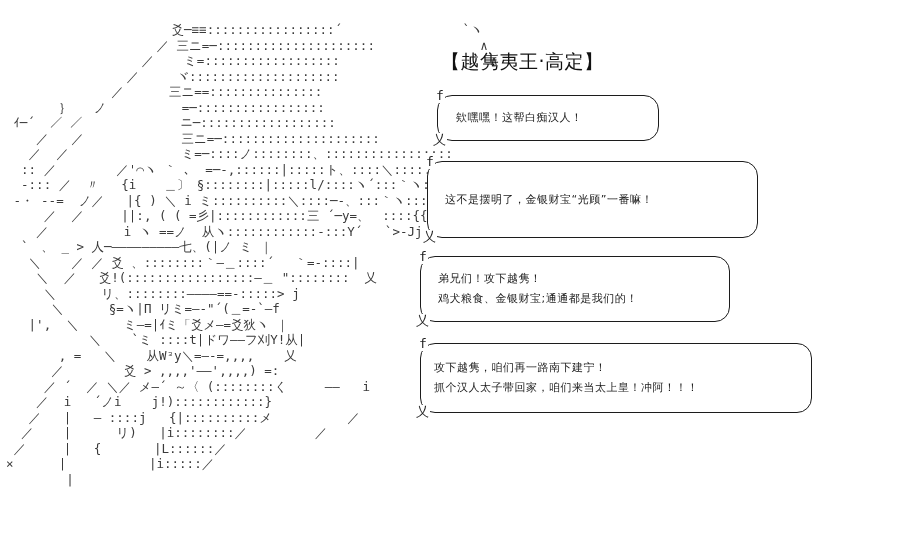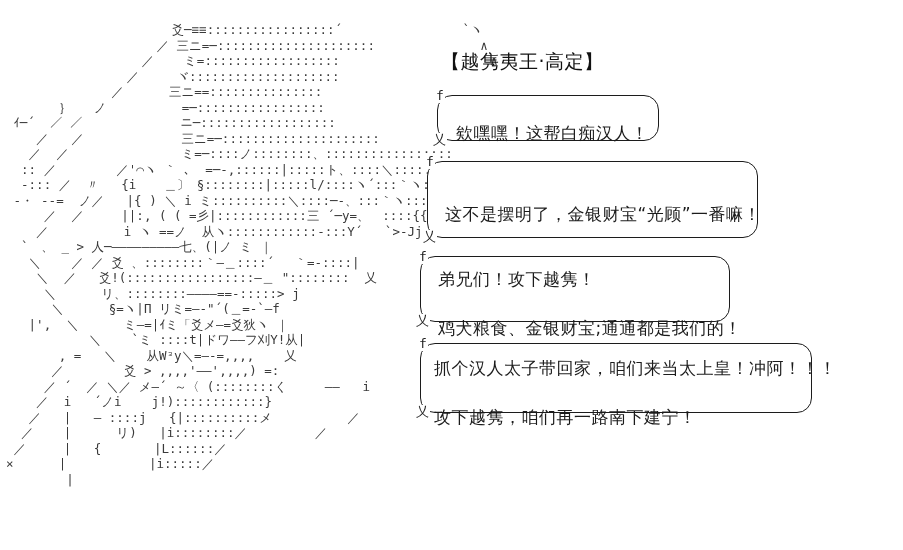--- a/index.html
+++ b/index.html
@@ -6,22 +6,22 @@
   .stage{position:relative;width:903px;height:550px;background:#ffffff;overflow:hidden;
          font-family:"DejaVu Sans",sans-serif;}
   .art{position:absolute;left:6px;top:22px;margin:0;
        font-family:"DejaVu Sans Mono","Liberation Mono",monospace;
        font-size:12.5px;line-height:15.5px;color:#3a3a3a;white-space:pre;}
   .speaker{position:absolute;left:441px;top:49px;font-size:19px;color:#111;
            letter-spacing:0.5px;white-space:nowrap;}
   .bubble{position:absolute;border:1.4px solid #1c1c1c;border-radius:15px;
           background:#ffffff;display:flex;flex-direction:column;justify-content:center;
           box-sizing:border-box;}
-  .bubble .line{font-size:17px;line-height:20px;color:#1b1b1b;letter-spacing:0.5px;
-                white-space:nowrap;margin-top:29px;}
+  .bubble .line{font-size:11px;line-height:20px;color:#1b1b1b;letter-spacing:0.5px;
+                white-space:nowrap;}
   .b1{left:437px;top:95px;width:222px;height:46px;padding-left:18px;}
   .b2{left:427px;top:161px;width:331px;height:77px;padding-left:17px;}
   .b3{left:420px;top:256px;width:310px;height:66px;padding-left:17px;}
   .b4{left:420px;top:343px;width:392px;height:70px;padding-left:13px;}
   .tail-top{position:absolute;left:-3px;top:-8px;font-size:13px;color:#1c1c1c;
             font-family:"DejaVu Sans Mono",monospace;background:#fff;padding:0 1px;}
   .tail-bottom{position:absolute;left:-6px;bottom:-6px;font-size:13px;color:#1c1c1c;
             background:#fff;padding:0 1px;line-height:13px;}
 </style>
 </head>
@@ -77,17 +77,17 @@
   <div class="bubble b3">
     <span class="tail-top">f</span>
     <span class="tail-bottom">乂</span>
     <div class="line">弟兄们！攻下越隽！</div>
     <div class="line">鸡犬粮食、金银财宝;通通都是我们的！</div>
   </div>
 
   <div class="bubble b4">
     <span class="tail-top">f</span>
     <span class="tail-bottom">乂</span>
+    <div class="line">攻下越隽，咱们再一路南下建宁！</div>
     <div class="line">抓个汉人太子带回家，咱们来当太上皇！冲阿！！！</div>
-    <div class="line">攻下越隽，咱们再一路南下建宁！</div>
   </div>
 
 </div>
 
 </body></html>

